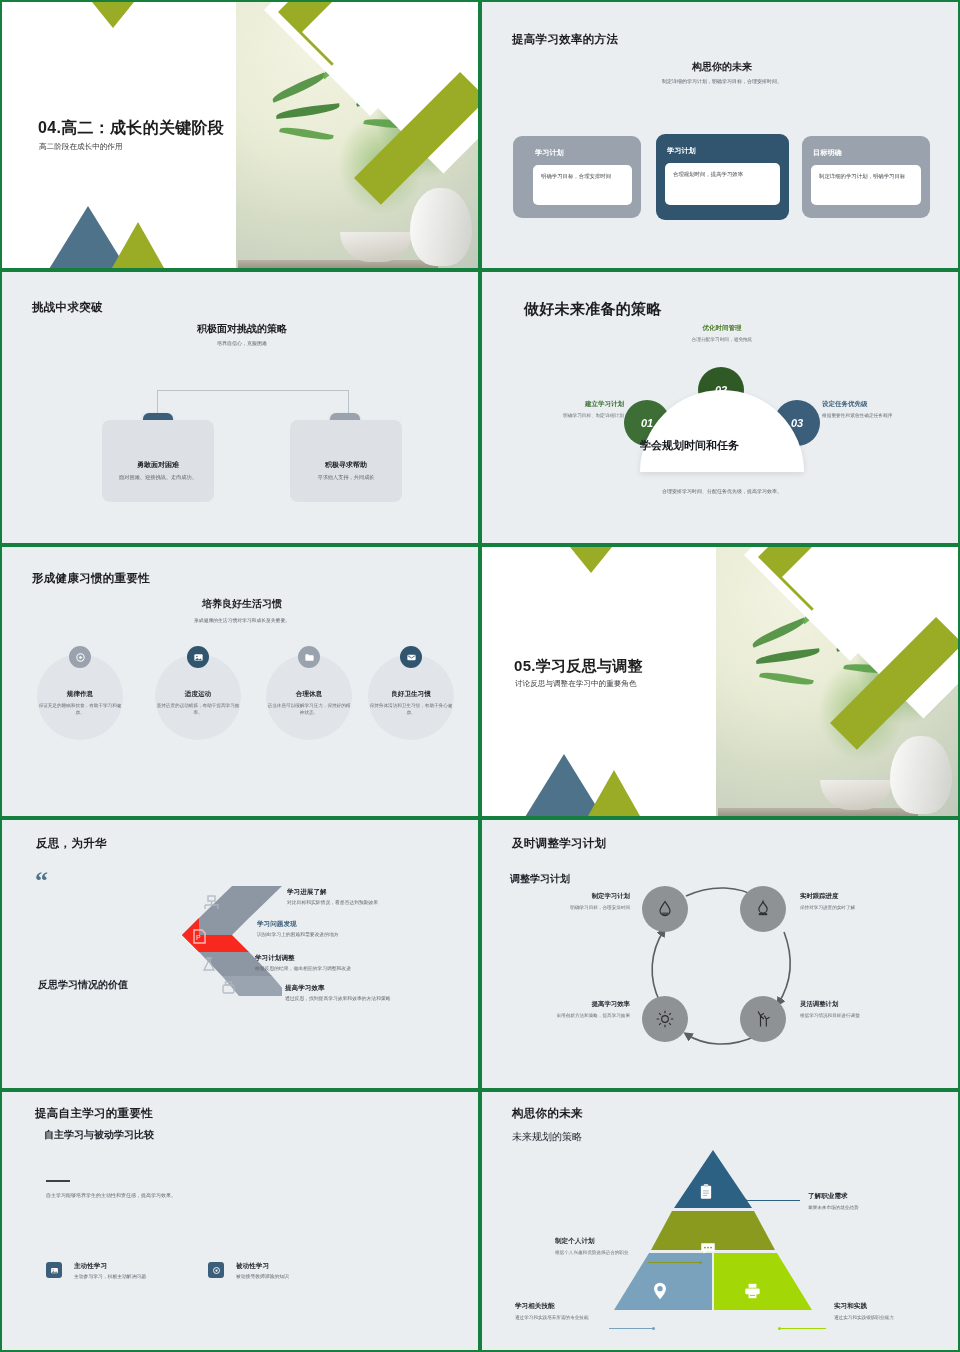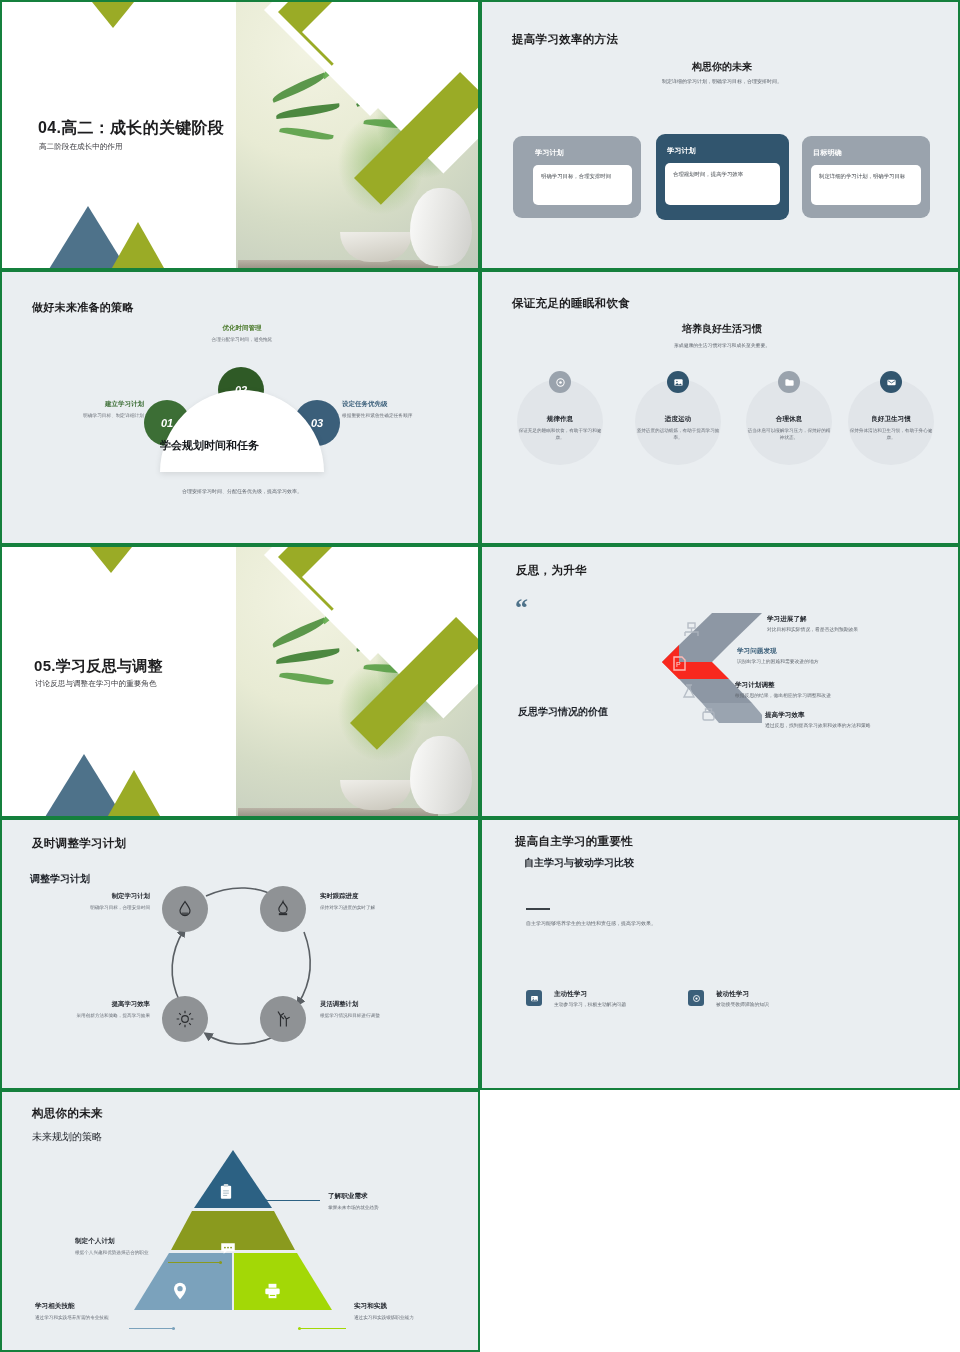--- a/index.html
+++ b/index.html
@@ -215,23 +215,42 @@
     <div class="card" style="left:174px;top:132px;width:133px;height:86px;background:#31556e;">
       <div class="c-h">学习计划</div>
       <div class="c-body" style="height:42px;">合理规划时间，提高学习效率</div>
     </div>
     <div class="card" style="left:320px;top:134px;width:128px;height:82px;background:#9aa3ad;">
       <div class="c-h">目标明确</div>
       <div class="c-body" style="height:40px;">制定详细的学习计划，明确学习目标</div>
     </div>
   </div>
 
-
-  <div class="slide">
-    <div class="s-title" style="left:30px;top:28px;font-size:11px;">做好未来准备的策略</div>
+  <div class="slide">
+    <div class="s-title" style="left:30px;top:28px;font-size:11.5px;">挑战中求突破</div>
+    <div class="center-h" style="position:absolute;left:110px;top:50px;width:260px;font-size:10px;">积极面对挑战的策略</div>
+    <div class="center-p" style="position:absolute;left:110px;top:68px;width:260px;font-size:5px;">培养自信心，克服困难</div>
+
+    <div class="conn" style="left:155px;top:118px;width:190px;height:26px;"></div>
+
+    <div class="numbadge" style="left:141px;top:141px;background:#3b5f7a;">01</div>
+    <div class="bigcard" style="left:100px;top:148px;width:112px;height:82px;">
+      <div class="bc-h" style="margin-top:18px;">勇敢面对困难</div>
+      <div class="bc-p">面对困难、迎接挑战、走向成功。</div>
+    </div>
+
+    <div class="numbadge" style="left:328px;top:141px;background:#9aa3ad;">02</div>
+    <div class="bigcard" style="left:288px;top:148px;width:112px;height:82px;">
+      <div class="bc-h" style="margin-top:18px;">积极寻求帮助</div>
+      <div class="bc-p">寻求他人支持，共同成长</div>
+    </div>
+  </div>
+
+  <div class="slide">
+    <div class="s-title" style="left:42px;top:28px;font-size:15px;">做好未来准备的策略</div>
 
     <div class="node-txt" style="left:158px;top:52px;width:164px;text-align:center;">
       <div class="nt-h" style="color:#4e7c2f;">优化时间管理</div>
       <div class="nt-p">合理分配学习时间，避免拖延</div>
     </div>
 
     <div class="node" style="left:216px;top:95px;background:#2f5a26;">02</div>
     <div class="node" style="left:142px;top:128px;background:#3c6e35;">01</div>
     <div class="node" style="left:292px;top:128px;background:#3b5f7a;">03</div>
 
@@ -244,21 +263,21 @@
     </div>
     <div class="node-txt" style="left:340px;top:128px;width:108px;text-align:left;">
       <div class="nt-h" style="color:#3b5f7a;">设定任务优先级</div>
       <div class="nt-p">根据重要性和紧急性确定任务顺序</div>
     </div>
 
     <div class="center-p" style="position:absolute;left:120px;top:216px;width:240px;font-size:5px;">合理安排学习时间、分配任务优先级，提高学习效率。</div>
   </div>
 
   <div class="slide">
-    <div class="s-title" style="left:30px;top:24px;font-size:11.5px;">保证充足的睡眠和饮食</div>
+    <div class="s-title" style="left:30px;top:24px;font-size:11.5px;">形成健康习惯的重要性</div>
     <div class="center-h" style="position:absolute;left:110px;top:50px;width:260px;font-size:10px;">培养良好生活习惯</div>
     <div class="center-p" style="position:absolute;left:100px;top:70px;width:280px;font-size:4.8px;">形成健康的生活习惯对学习和成长至关重要。</div>
 
     <div class="habit" style="left:35px;top:107px;"></div>
     <div class="habit-icon" style="left:67px;top:99px;background:#9aa3ad;">
       <svg width="11" height="11" viewBox="0 0 24 24">
           <circle cx="12" cy="12" r="8" fill="none" stroke="#fff" stroke-width="2.2"></circle>
           <circle cx="12" cy="12" r="2.8" fill="#fff"></circle>
         </svg>
     </div>

